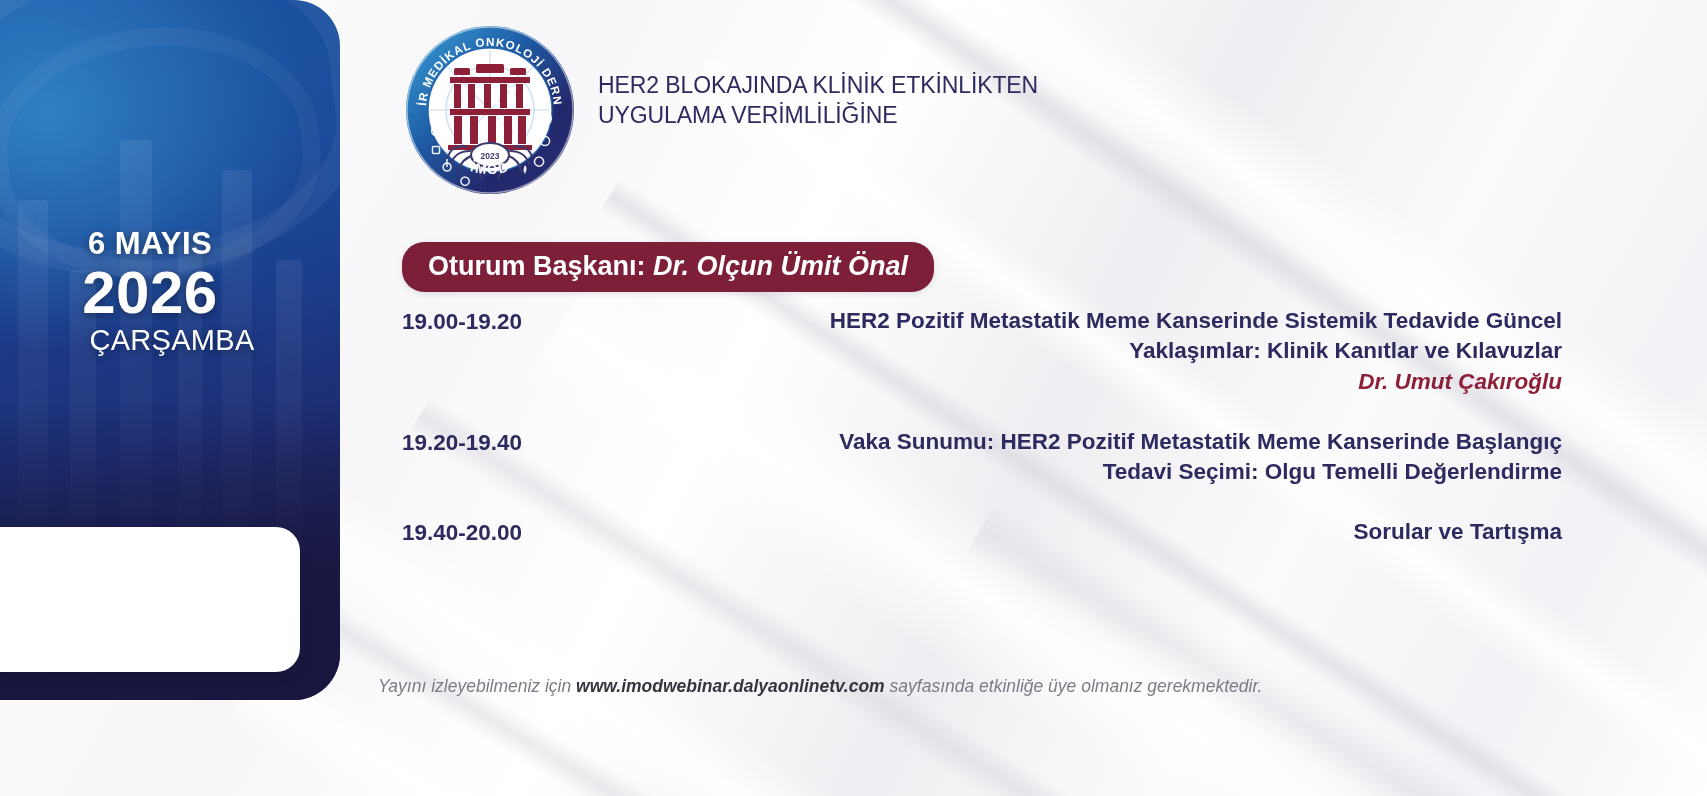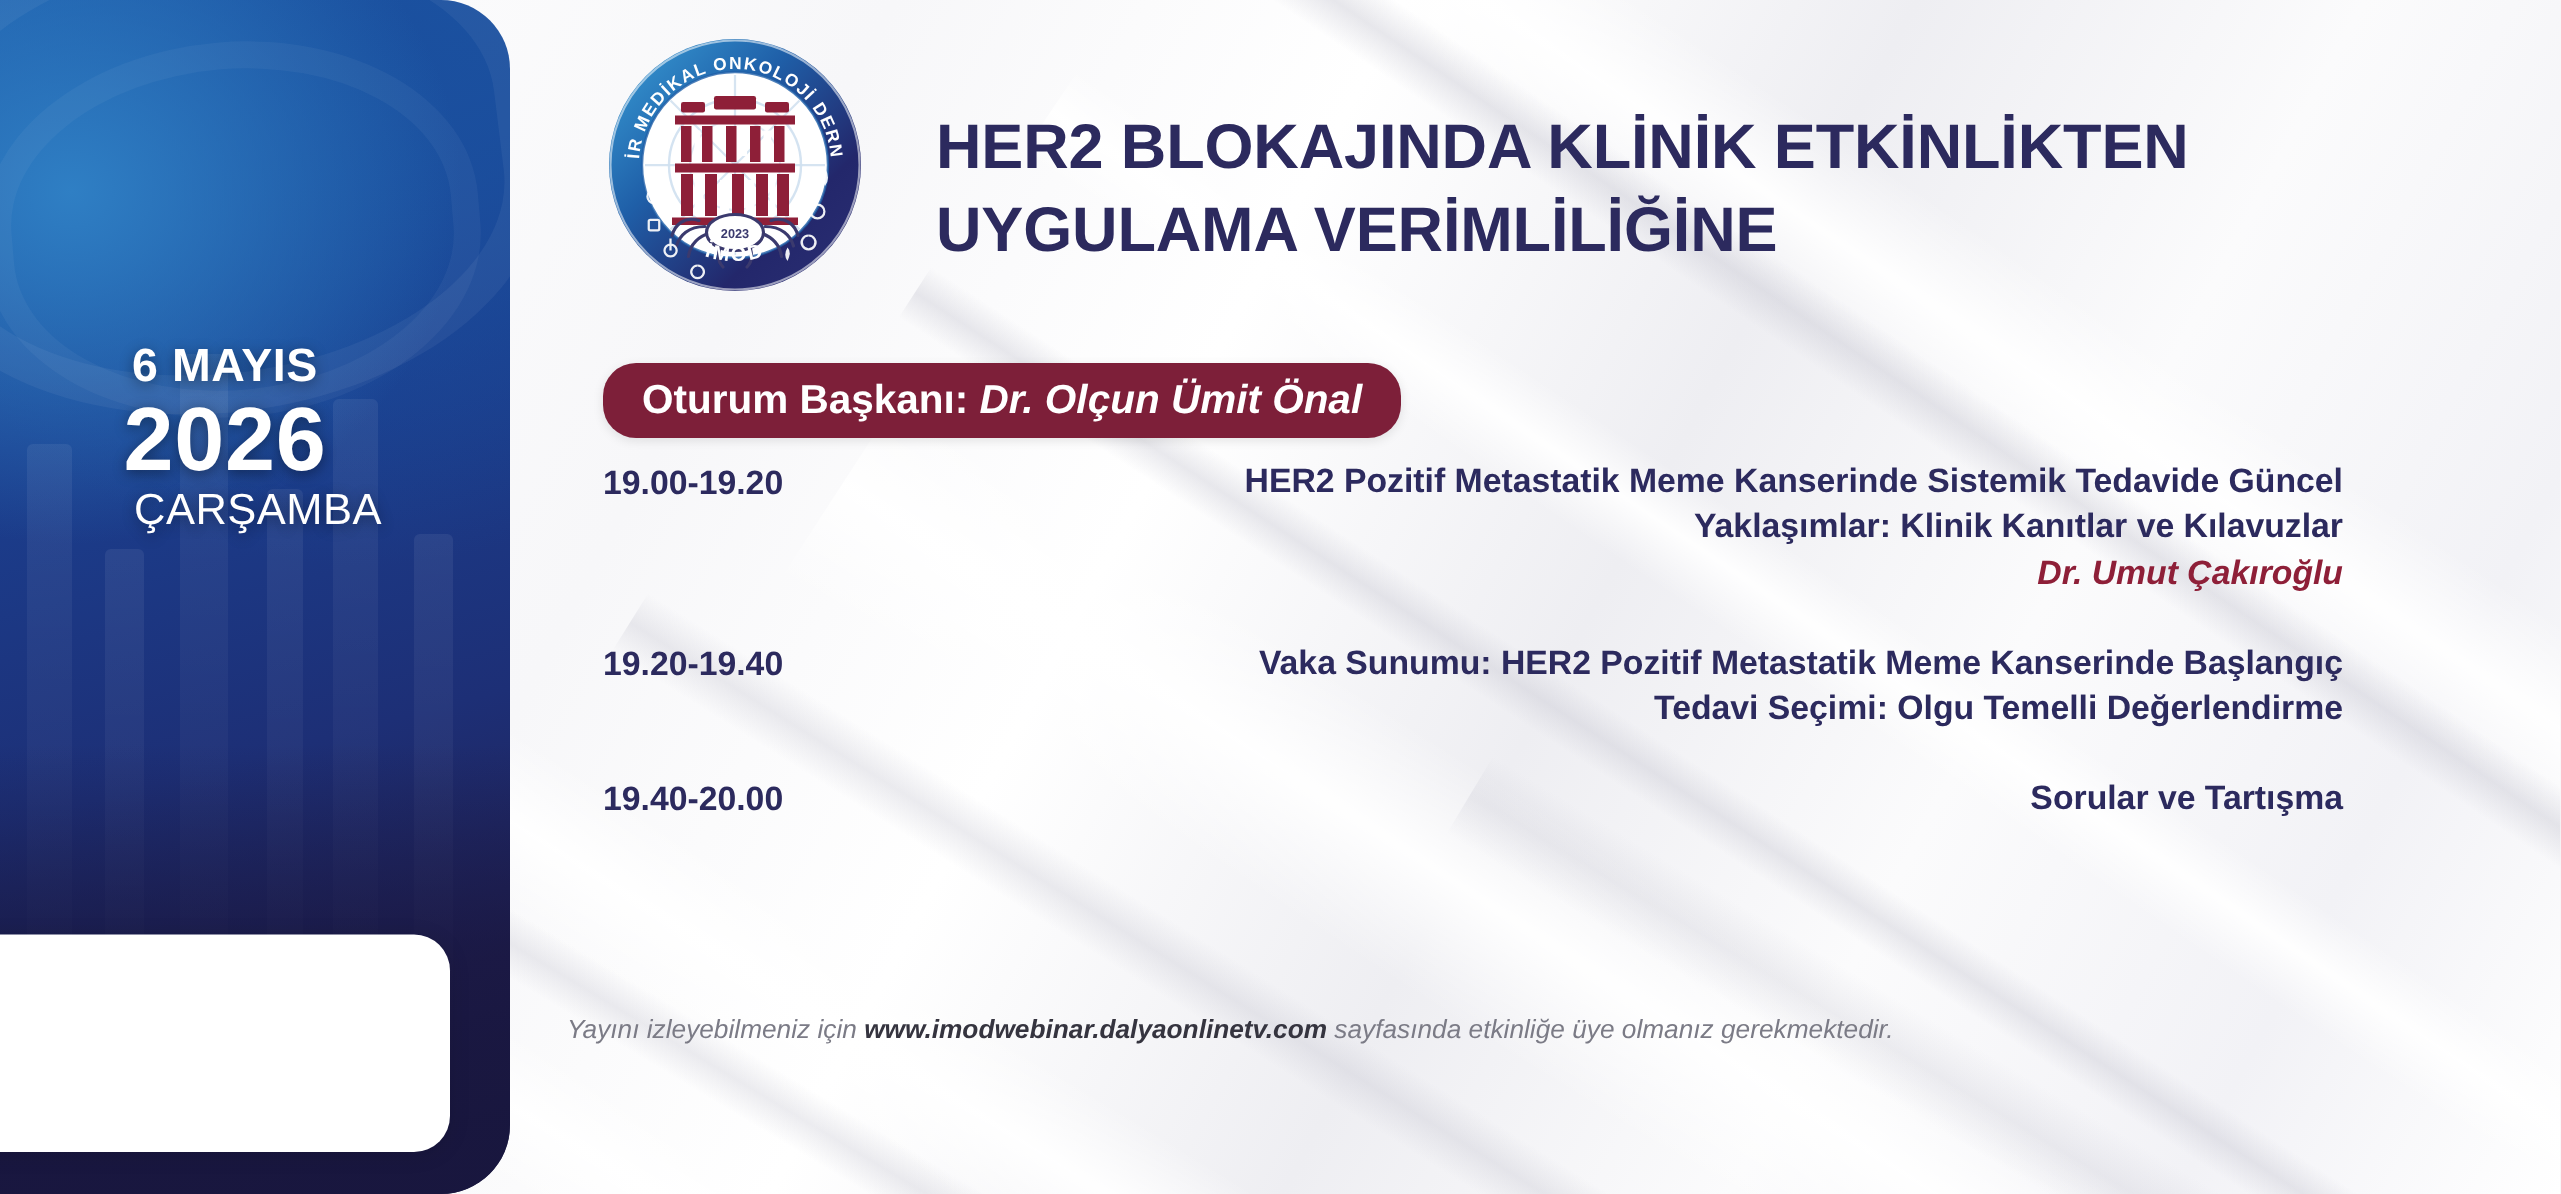--- a/index.html
+++ b/index.html
@@ -42,21 +42,21 @@
   .s4 { left:300px; top:470px; width:1700px; height:110px; transform:rotate(32deg); }
   .s5 { left:250px; top:640px; width:1700px; height:90px;  transform:rotate(31deg); }
   .d1 { left:760px; top:-110px; width:1500px; height:46px; transform:rotate(34deg); opacity:.75;}
   .d2 { left:610px; top:175px;  width:1600px; height:40px; transform:rotate(33deg); opacity:.7;}
   .d3 { left:420px; top:392px;  width:1700px; height:46px; transform:rotate(32deg); opacity:.62;}
   .d4 { left:300px; top:585px;  width:1700px; height:40px; transform:rotate(31deg); opacity:.6;}
   .d5 { left:980px; top:500px;  width:1000px; height:60px; transform:rotate(31deg); opacity:.5;}
 
   
   #left-panel {
-    position:absolute; left:0; top:0; width:340px; height:796px;
+    position:absolute; left:0; top:0; width:340px; height:700px;
     overflow:hidden;
     border-top-right-radius:46px;
     border-bottom-right-radius:46px;
     background:
       radial-gradient(ellipse 420px 380px at 14% 16%, #2f7fc4 0%, rgba(47,127,196,0) 62%),
       radial-gradient(ellipse 520px 520px at 70% 5%, #1a4f9e 0%, rgba(26,79,158,0) 65%),
       linear-gradient(165deg, #1e5fae 0%, #1b3f8f 34%, #1d2f76 62%, #211f52 82%, #1c1a3f 100%);
   }
   
   .col {
@@ -101,22 +101,22 @@
   #logo-wrap { position:absolute; left:404px; top:24px; width:172px; height:172px; z-index:6; }
   #logo-wrap svg { display:block; }
 
   
   #header-text { position:absolute; left:598px; top:52px; z-index:6; }
   #event-kicker {
     color:#8e1f38; font-size:22.5px; font-weight:bold;
     letter-spacing:.25px; white-space:nowrap; line-height:1.1;
   }
   #event-title {
-    margin-top:18px; color:#2c2a5e; font-size:42px; font-weight:bold;
-    line-height:1.32; letter-spacing:-.1px;margin-left:26px;
+    margin-top:18px; color:#2c2a5e; font-size:23px; font-weight:normal;
+    line-height:1.32; letter-spacing:-.1px;
   }
 
   
   #chair-badge {
     position:absolute; left:402px; top:242px; z-index:6;
     background:#7d1f39; color:#fff;
     border-radius:22px;
     padding:9px 26px 11px 26px;
     font-size:27px; line-height:1.12;
     white-space:nowrap;

